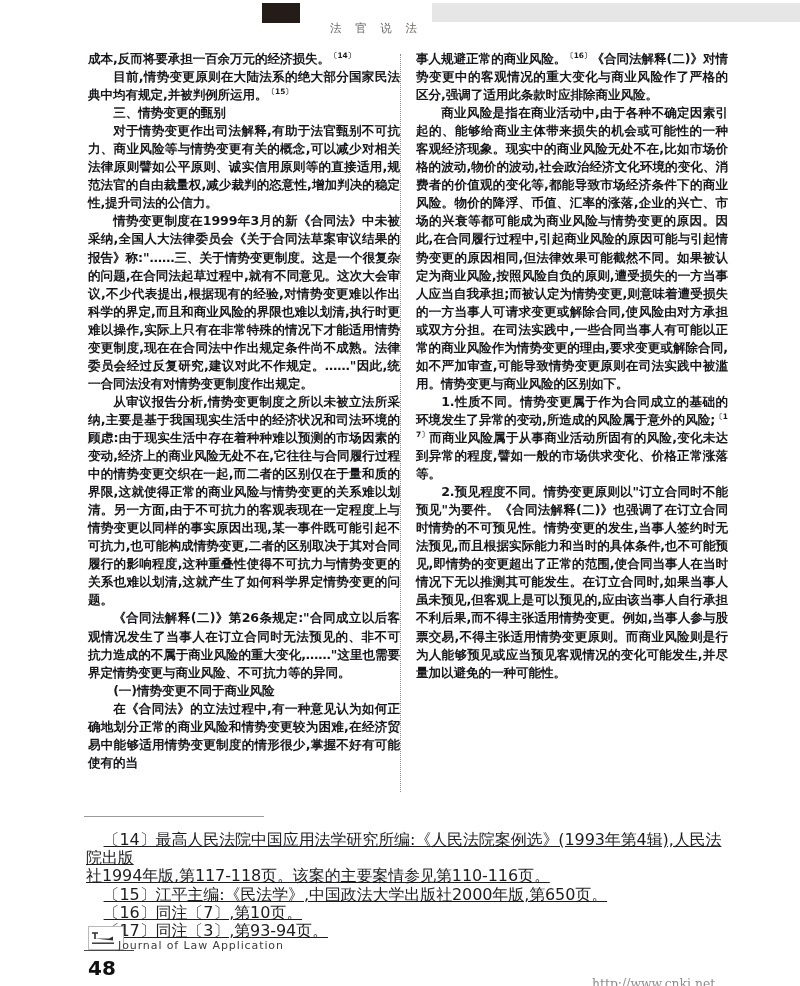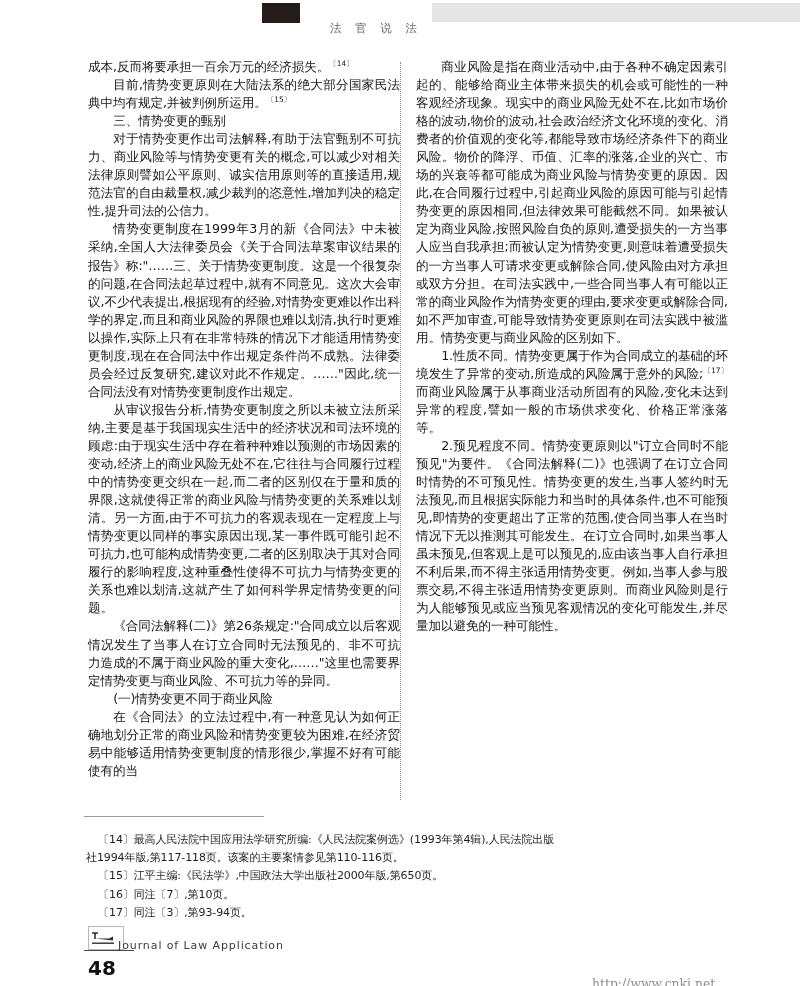--- a/index.html
+++ b/index.html
@@ -49,23 +49,24 @@
     top: 3px;
     width: 368px;
     height: 19px;
     background: #e6e6e6;
   }
 
   
   .columns {
     position: absolute;
     left: 0;
-    top: 58px;
+    top: 50px;
     width: 692px;
     height: 745px;
+    font-weight: bold;
   }
   .col {
     position: absolute;
     top: 0;
     width: 312px;
     font-size: 12.6px;
     line-height: 18.05px;
     text-align: justify;
     text-justify: inter-character;
     color: #17161a;
@@ -107,24 +108,25 @@
     top: 816px;
     width: 180px;
     height: 0;
     border-top: 1px solid #9a9a9a;
   }
   .footnotes {
     position: absolute;
     left: 86px;
     top: 831px;
     width: 650px;
-    font-size: 11px;
+    font-size: 16px;
     line-height: 18.2px;
     color: #1d1c20;
     font-family: "DejaVu Sans", "Liberation Sans", sans-serif;
+    text-decoration: underline;
   }
   .footnotes p {
     margin: 0;
     word-break: break-all;
     letter-spacing: -0.1px;
   }
   .footnotes p.first { text-indent: 1.1em; }
   .footnotes p.cont  { text-indent: 0; }
 
   
@@ -211,20 +213,21 @@
       <p class="ind"><span>目前,情势变更原则在大陆法系的绝大部分国家民法典中均有规定,并被判例所运用。</span><sup class="fn">〔15〕</sup></p>
       <p class="ind"><span>三、情势变更的甄别</span></p>
       <p class="ind"><span>对于情势变更作出司法解释,有助于法官甄别不可抗力、商业风险等与情势变更有关的概念,可以减少对相关法律原则譬如公平原则、诚实信用原则等的直接适用,规范法官的自由裁量权,减少裁判的恣意性,增加判决的稳定性,提升司法的公信力。</span></p>
       <p class="ind"><span>情势变更制度在1999年3月的新《合同法》中未被采纳,全国人大法律委员会《关于合同法草案审议结果的报告》称:"……三、关于情势变更制度。这是一个很复杂的问题,在合同法起草过程中,就有不同意见。这次大会审议,不少代表提出,根据现有的经验,对情势变更难以作出科学的界定,而且和商业风险的界限也难以划清,执行时更难以操作,实际上只有在非常特殊的情况下才能适用情势变更制度,现在在合同法中作出规定条件尚不成熟。法律委员会经过反复研究,建议对此不作规定。……"因此,统一合同法没有对情势变更制度作出规定。</span></p>
       <p class="ind"><span>从审议报告分析,情势变更制度之所以未被立法所采纳,主要是基于我国现实生活中的经济状况和司法环境的顾虑:由于现实生活中存在着种种难以预测的市场因素的变动,经济上的商业风险无处不在,它往往与合同履行过程中的情势变更交织在一起,而二者的区别仅在于量和质的界限,这就使得正常的商业风险与情势变更的关系难以划清。另一方面,由于不可抗力的客观表现在一定程度上与情势变更以同样的事实原因出现,某一事件既可能引起不可抗力,也可能构成情势变更,二者的区别取决于其对合同履行的影响程度,这种重叠性使得不可抗力与情势变更的关系也难以划清,这就产生了如何科学界定情势变更的问题。</span></p>
       <p class="ind"><span>《合同法解释(二)》第26条规定:"合同成立以后客观情况发生了当事人在订立合同时无法预见的、非不可抗力造成的不属于商业风险的重大变化,……"这里也需要界定情势变更与商业风险、不可抗力等的异同。</span></p>
       <p class="ind"><span>(一)情势变更不同于商业风险</span></p>
       <p class="ind"><span>在《合同法》的立法过程中,有一种意见认为如何正确地划分正常的商业风险和情势变更较为困难,在经济贸易中能够适用情势变更制度的情形很少,掌握不好有可能使有的当</span></p>
     </div>
   <div class="col col-right" id="right-col">
+      <p class="noind"><span>事人规避正常的商业风险。</span><sup class="fn">〔16〕</sup><span>《合同法解释(二)》对情势变更中的客观情况的重大变化与商业风险作了严格的区分,强调了适用此条款时应排除商业风险。</span></p>
       <p class="ind"><span>商业风险是指在商业活动中,由于各种不确定因素引起的、能够给商业主体带来损失的机会或可能性的一种客观经济现象。现实中的商业风险无处不在,比如市场价格的波动,物价的波动,社会政治经济文化环境的变化、消费者的价值观的变化等,都能导致市场经济条件下的商业风险。物价的降浮、币值、汇率的涨落,企业的兴亡、市场的兴衰等都可能成为商业风险与情势变更的原因。因此,在合同履行过程中,引起商业风险的原因可能与引起情势变更的原因相同,但法律效果可能截然不同。如果被认定为商业风险,按照风险自负的原则,遭受损失的一方当事人应当自我承担;而被认定为情势变更,则意味着遭受损失的一方当事人可请求变更或解除合同,使风险由对方承担或双方分担。在司法实践中,一些合同当事人有可能以正常的商业风险作为情势变更的理由,要求变更或解除合同,如不严加审查,可能导致情势变更原则在司法实践中被滥用。情势变更与商业风险的区别如下。</span></p>
       <p class="ind"><span>1.性质不同。情势变更属于作为合同成立的基础的环境发生了异常的变动,所造成的风险属于意外的风险;</span><sup class="fn">〔17〕</sup><span>而商业风险属于从事商业活动所固有的风险,变化未达到异常的程度,譬如一般的市场供求变化、价格正常涨落等。</span></p>
       <p class="ind"><span>2.预见程度不同。情势变更原则以"订立合同时不能预见"为要件。《合同法解释(二)》也强调了在订立合同时情势的不可预见性。情势变更的发生,当事人签约时无法预见,而且根据实际能力和当时的具体条件,也不可能预见,即情势的变更超出了正常的范围,使合同当事人在当时情况下无以推测其可能发生。在订立合同时,如果当事人虽未预见,但客观上是可以预见的,应由该当事人自行承担不利后果,而不得主张适用情势变更。例如,当事人参与股票交易,不得主张适用情势变更原则。而商业风险则是行为人能够预见或应当预见客观情况的变化可能发生,并尽量加以避免的一种可能性。</span></p>
     </div>
 
 </div>
 
 <div class="fn-rule"></div>
 <div class="footnotes" id="footnotes">
     <p class="first">〔14〕最高人民法院中国应用法学研究所编:《人民法院案例选》(1993年第4辑),人民法院出版</p>

